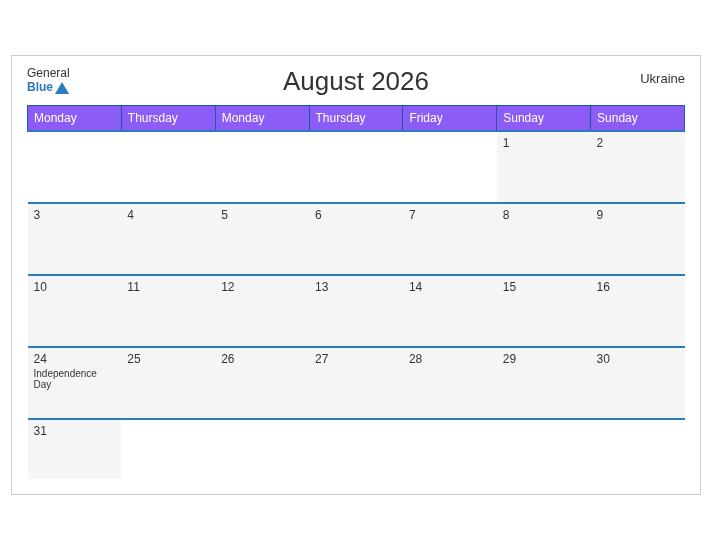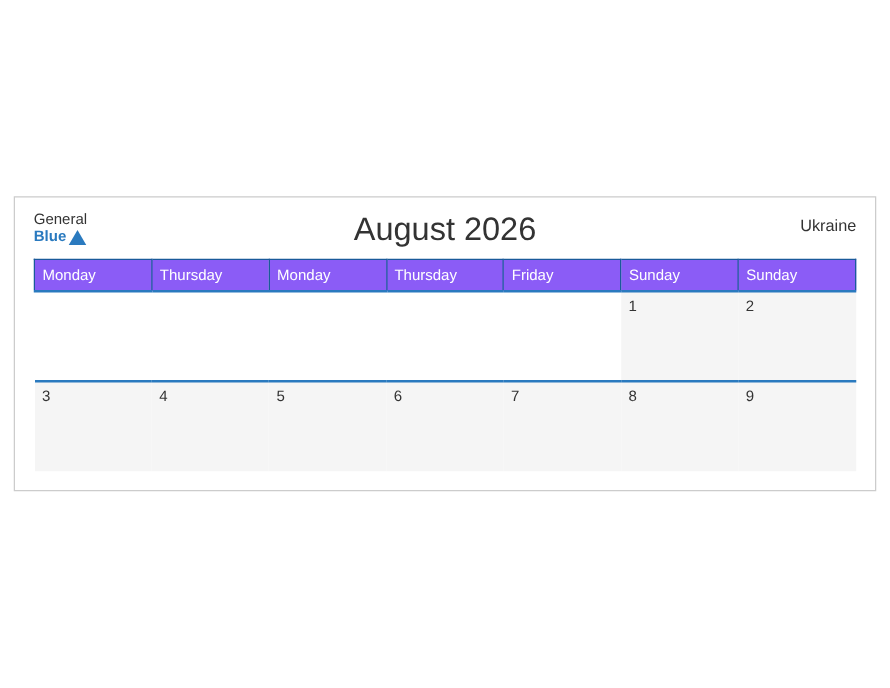--- a/index.html
+++ b/index.html
@@ -175,15 +175,73 @@
           <td>
             <span class="day-number">7</span>
           </td>
           <td>
             <span class="day-number">8</span>
           </td>
           <td>
             <span class="day-number">9</span>
           </td>
         </tr>
+        <tr class="week-row">
+          <td>
+            <span class="day-number">10</span>
+          </td>
+          <td>
+            <span class="day-number">11</span>
+          </td>
+          <td>
+            <span class="day-number">12</span>
+          </td>
+          <td>
+            <span class="day-number">13</span>
+          </td>
+          <td>
+            <span class="day-number">14</span>
+          </td>
+          <td>
+            <span class="day-number">15</span>
+          </td>
+          <td>
+            <span class="day-number">16</span>
+          </td>
+        </tr>
+        <tr class="week-row">
+          <td>
+            <span class="day-number">24</span>
+            <span class="event-label">Independence Day</span>
+          </td>
+          <td>
+            <span class="day-number">25</span>
+          </td>
+          <td>
+            <span class="day-number">26</span>
+          </td>
+          <td>
+            <span class="day-number">27</span>
+          </td>
+          <td>
+            <span class="day-number">28</span>
+          </td>
+          <td>
+            <span class="day-number">29</span>
+          </td>
+          <td>
+            <span class="day-number">30</span>
+          </td>
+        </tr>
+        <tr class="week-row last-row">
+          <td>
+            <span class="day-number">31</span>
+          </td>
+          <td class="empty"></td>
+          <td class="empty"></td>
+          <td class="empty"></td>
+          <td class="empty"></td>
+          <td class="empty"></td>
+          <td class="empty"></td>
+        </tr>
       </tbody>
   </table>
 </div>
 
 </body></html>

